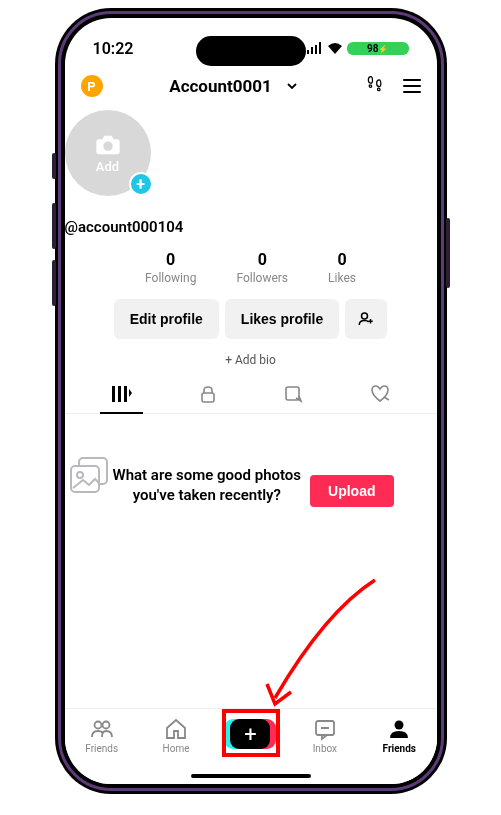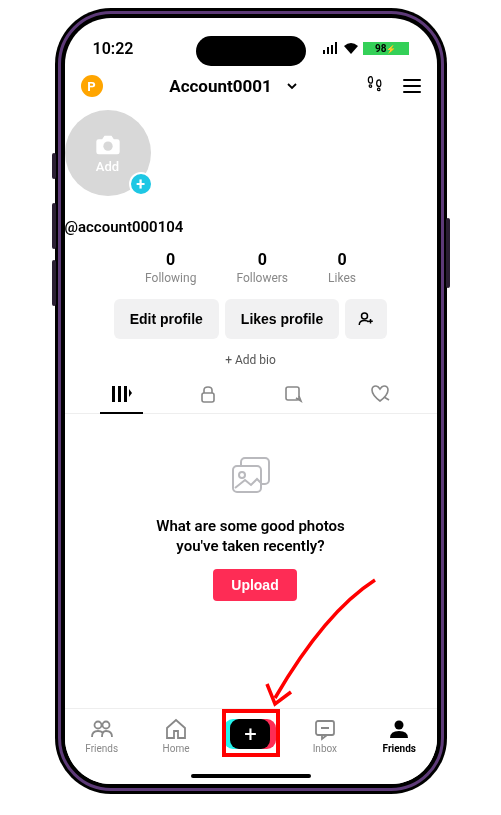--- a/index.html
+++ b/index.html
@@ -53,22 +53,22 @@
       justify-content: space-between;
       align-items: center;
       padding: 16px 28px 6px 28px;
       height: 50px;
     }
     .time { font-weight: 600; font-size: 16px; }
     .status-icons { display: flex; align-items: center; gap: 4px; }
     .signal svg, .wifi svg { width: 16px; height: 12px; }
     .battery {
       background: #34d058;
-      border-radius: 0;
-      padding: 1px 12px;
+      border-radius: 6px;
+      padding: 1px 20px;
       font-size: 10px;
       font-weight: 700;
       color: #000;
     }
     .header {
       display: flex;
       align-items: center;
       justify-content: space-between;
       padding: 6px 16px;
     }
@@ -152,21 +152,21 @@
       content: '';
       position: absolute;
       bottom: -1px;
       left: 25%;
       width: 50%;
       height: 2px;
       background: #000;
     }
     .empty-state {
       display: flex;
-      flex-direction: column;
+      flex-direction: row;
       align-items: center;
       padding-top: 40px;
     }
     .empty-icon { color: #b9b9bd; margin-bottom: 14px; }
     .empty-text { font-weight: 600; font-size: 15px; text-align: center; line-height: 1.35; }
     .upload-btn {
       margin-top: 12px;
       background: #fe2c55;
       color: #fff;
       border: none;

